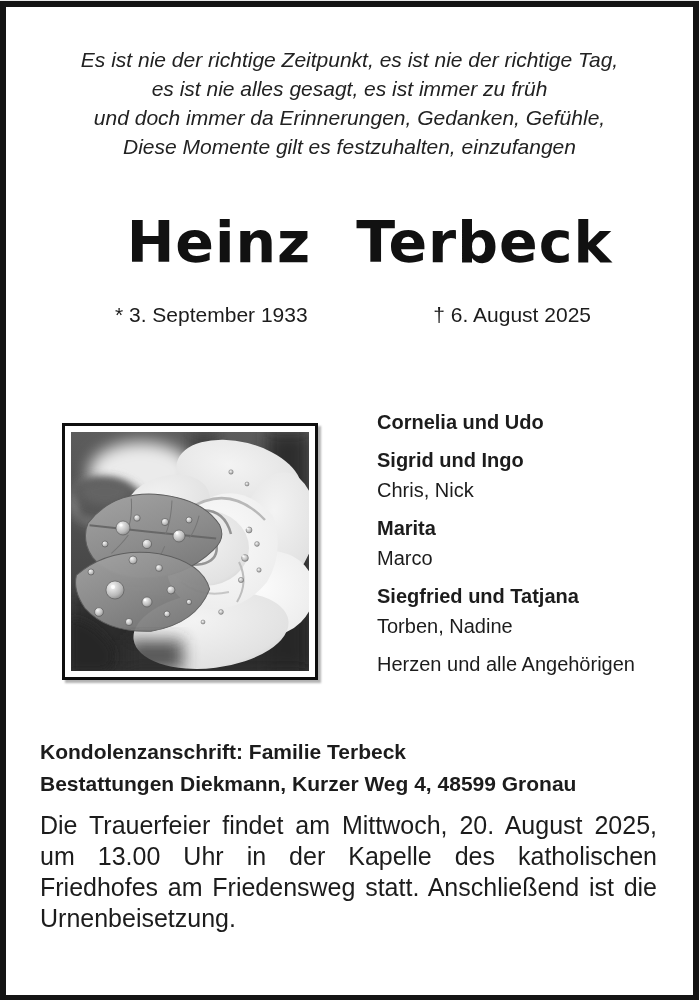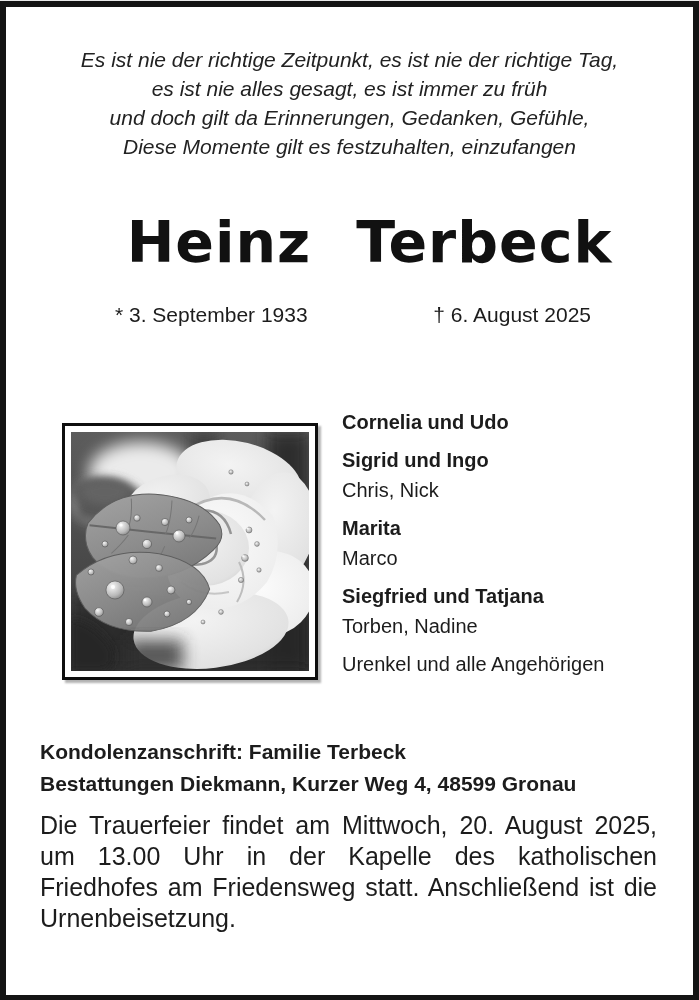--- a/index.html
+++ b/index.html
@@ -38,20 +38,21 @@
     display:flex;
     justify-content:space-between;
     margin:32px 102px 0 109px;
     font-size:21px;
     line-height:24px;
   }
   .main-row {
     display:flex;
     align-items:flex-start;
     margin:96px 0 0 56px;
+    gap:35px;
   }
   .photo-frame {
     flex:0 0 auto;
     border:3px solid #0e0e0e;
     background:#ffffff;
     padding:6px;
     box-shadow:3px 3px 2px rgba(0,0,0,0.30);
     line-height:0;
   }
   .mourners {
@@ -77,21 +78,21 @@
   }
 </style>
 </head>
 <body>
 
 <div class="page">
 
   <div class="poem">
     <div>Es ist nie der richtige Zeitpunkt, es ist nie der richtige Tag,</div>
     <div>es ist nie alles gesagt, es ist immer zu früh</div>
-    <div>und doch gilt da Erinnerungen, Gedanken, Gefühle,</div>
+    <div>und doch immer da Erinnerungen, Gedanken, Gefühle,</div>
     <div>Diese Momente gilt es festzuhalten, einzufangen</div>
   </div>
 
   <h1 class="name">Heinz Terbeck</h1>
 
   <div class="dates">
     <span>* 3. September 1933</span>
     <span>† 6. August 2025</span>
   </div>
 
@@ -220,21 +221,21 @@
         <div class="mourner-children">Chris, Nick</div>
       </div>
       <div class="mourner-group">
         <div class="mourner-heads">Marita</div>
         <div class="mourner-children">Marco</div>
       </div>
       <div class="mourner-group">
         <div class="mourner-heads">Siegfried und Tatjana</div>
         <div class="mourner-children">Torben, Nadine</div>
       </div>
-      <div class="mourner-closing">Urenkel und alle Angehörigen</div>
+      <div class="mourner-closing">Herzen und alle Angehörigen</div>
     </div>
   </div>
 
   <div class="condolence">
     <div>Kondolenzanschrift: Familie Terbeck</div>
     <div>Bestattungen Diekmann, Kurzer Weg 4, 48599 Gronau</div>
   </div>
 
   <p class="funeral">Die Trauerfeier findet am Mittwoch, 20. August 2025, um 13.00 Uhr in der Kapelle des katholischen Friedhofes am Friedensweg statt. Anschließend ist die Urnenbeisetzung.</p>
 

